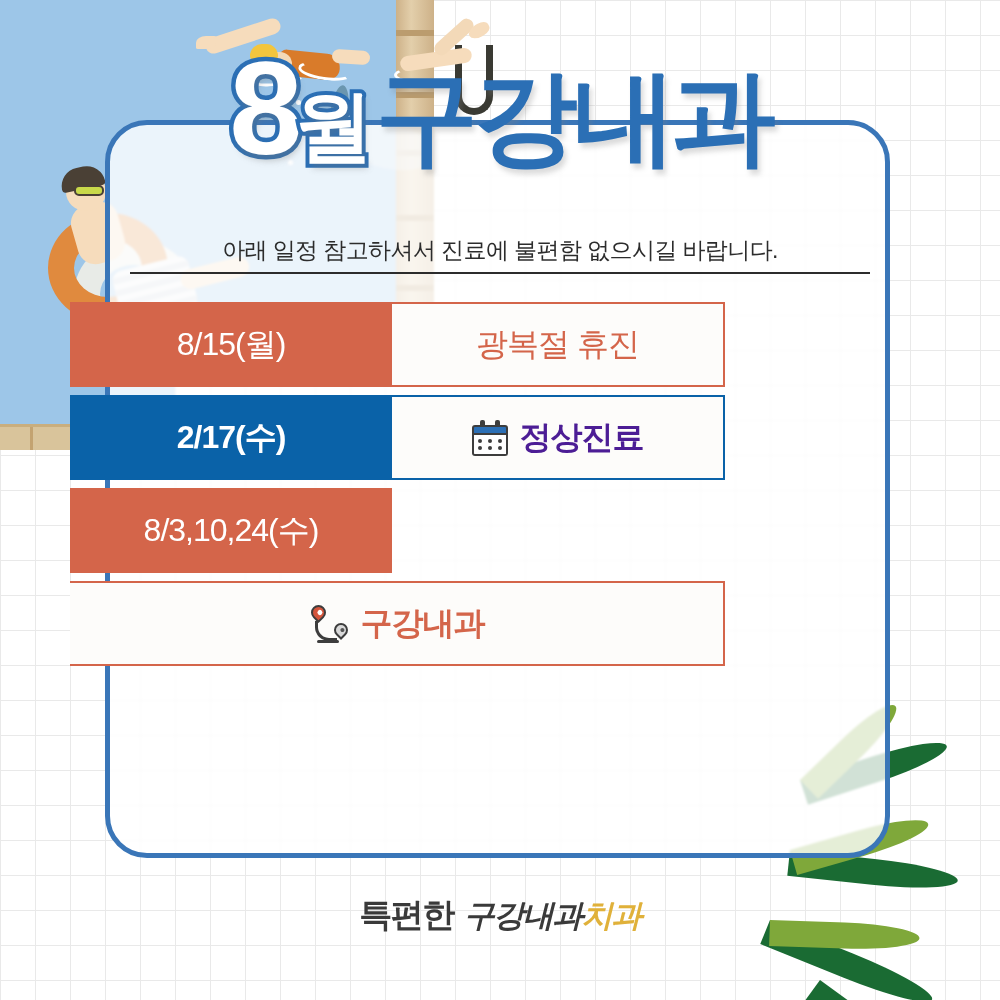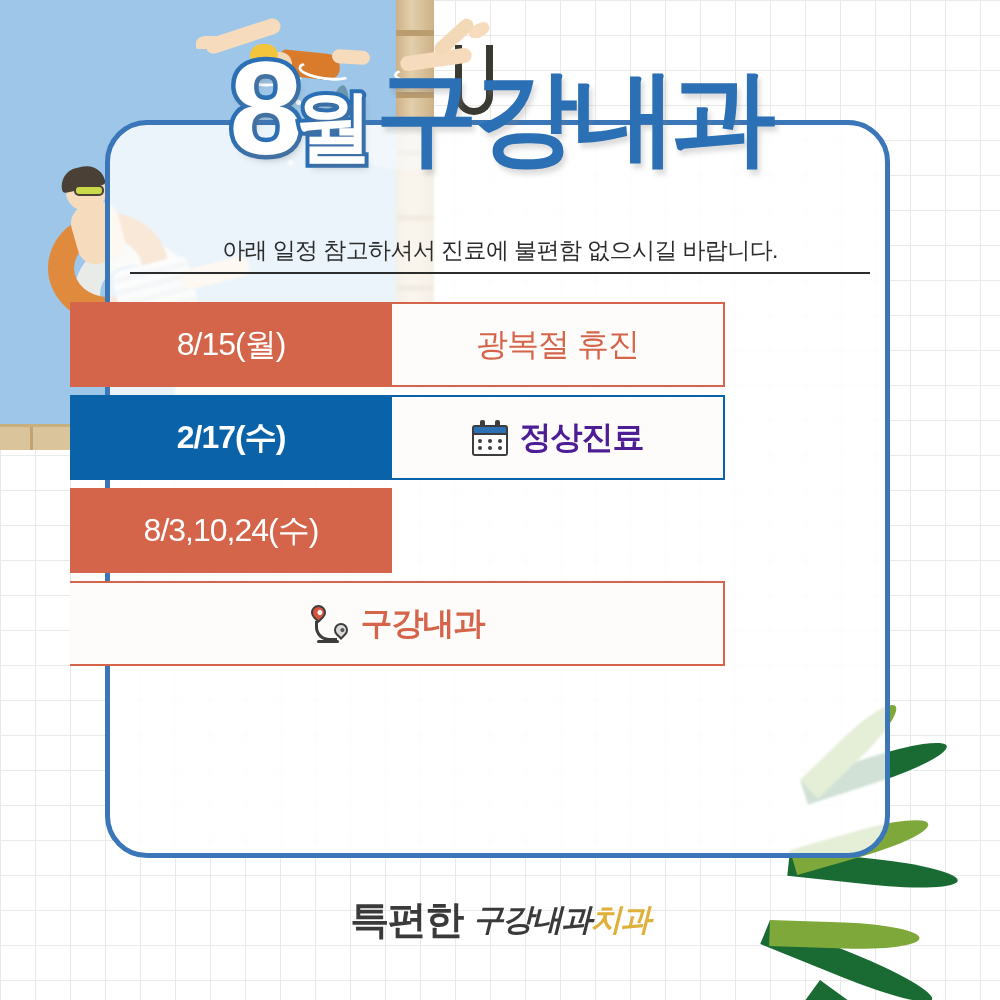--- a/index.html
+++ b/index.html
@@ -185,21 +185,21 @@
   .route-icon .pinB::after{ content:""; position:absolute; left:4px; top:4px; width:4px; height:4px; border-radius:50%; background:#555;}
   .route-icon .path{ position:absolute; left:6px; top:16px; width:22px; height:20px; border:3px solid #3d3d3d; border-top:none; border-right:none; border-radius:0 0 0 14px;}
   .route-icon .path2{ position:absolute; left:8px; bottom:0; width:22px; height:3px; background:#3d3d3d; border-radius:2px;}
 
   
   .footer{
     position:absolute; left:0; right:0; top:893px;
     display:flex; justify-content:center; align-items:center; gap:10px;
     z-index:12;
   }
-  .f-left{ font-size:39px; font-weight:bold; color:#3a3a3a; letter-spacing:-1.5px;}
+  .f-left{ font-size:33px; font-weight:bold; color:#3a3a3a; letter-spacing:-1.5px;}
   .tmj{
     width:92px; height:46px;
     background:linear-gradient(90deg,#10275c 0%,#17479a 45%,#2a63c4 72%,#0d2a63 100%);
     border-radius:6px 46px 46px 6px;
     display:flex; align-items:center; justify-content:center;
   }
   .tmj span{ color:#ffffff; font-size:26px; font-weight:bold; letter-spacing:-1px; margin-right:12px;}
   .f-name{ font-size:31px; font-weight:bold; color:#3a3a3a; letter-spacing:-1.5px;font-style:italic;}
   .f-name .gold{ color:#e0b13a; }
 </style>

